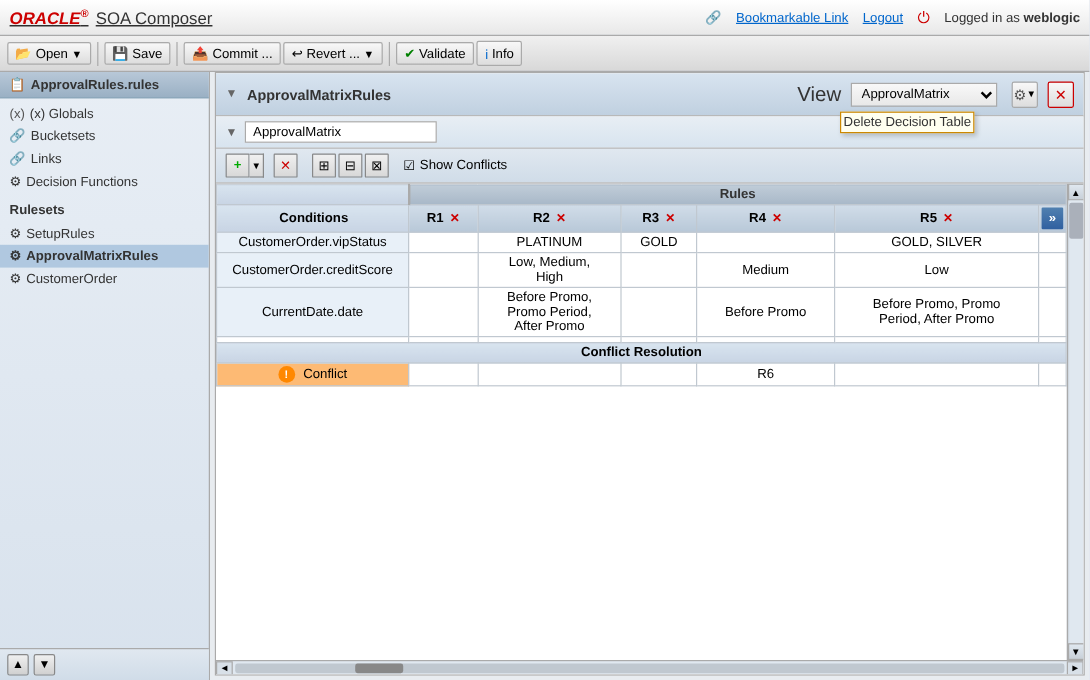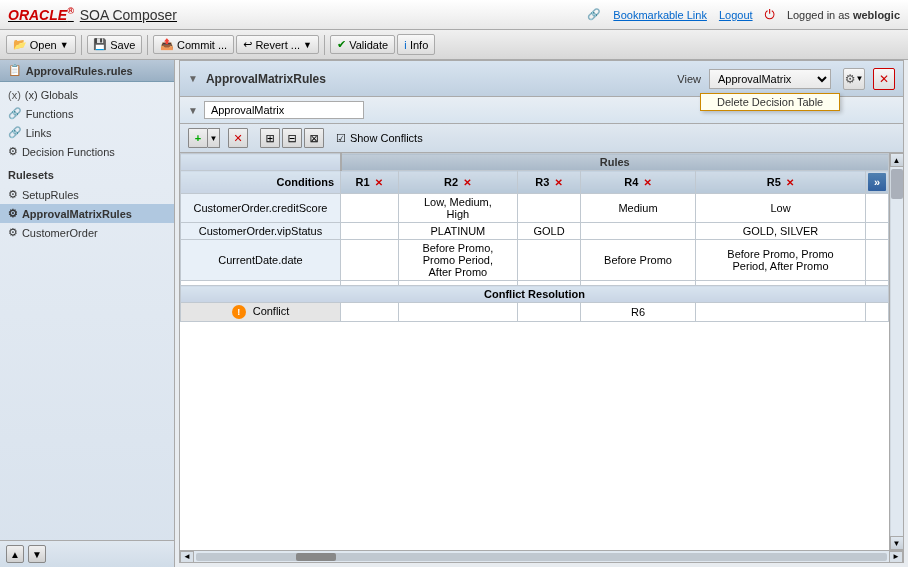--- a/index.html
+++ b/index.html
@@ -93,38 +93,38 @@
 
     
     #rules-panel-header {
       background: linear-gradient(to bottom, #d8e4f0, #c0d0e0);
       border-bottom: 1px solid #aaa;
       padding: 6px 8px; display: flex; align-items: center; gap: 8px;
       min-height: 36px;
     }
     .collapse-arrow { color: #666; font-size: 10px; cursor: pointer; }
     .rule-name { font-size: 12px; font-weight: bold; color: #333; }
-    .view-label { font-size: 11px; color: #333; margin-left: auto; }
+    .view-label { font-size: 17px; color: #333; margin-left: auto; }
     .view-select {
       padding: 2px 4px; border: 1px solid #aaa; font-size: 11px;
       background: linear-gradient(to bottom, #f8f8f8, #e8e8e8);
     }
     .icon-btn {
       width: 22px; height: 22px; border: 1px solid #aaa;
       background: linear-gradient(to bottom, #f8f8f8, #ddd);
       display: flex; align-items: center; justify-content: center;
       cursor: pointer; border-radius: 2px; font-size: 12px;
     }
     .icon-btn-red { border-color: #cc0000; color: #cc0000; }
 
     
     #tooltip {
       position: absolute; top: 32px; left: 520px;
       background: #fffff0; border: 1px solid #cc8800;
-      padding: 2px 16px; font-size: 11px; color: #333;
+      padding: 2px 2px; font-size: 11px; color: #333;
       box-shadow: 2px 2px 4px rgba(0,0,0,0.2); z-index: 100;
       white-space: nowrap;
     }
 
     
     #sub-header {
       background: linear-gradient(to bottom, #e8eef4, #d8e4ef);
       border-bottom: 1px solid #aaa;
       padding: 4px 8px; display: flex; align-items: center; gap: 6px;
     }
@@ -189,21 +189,21 @@
       font-weight: bold; text-align: left; padding-left: 8px;
     }
     .condition-row td:first-child {
       background: #e8f0f8; text-align: left; font-size: 11px;
     }
     .conflict-header {
       background: linear-gradient(to bottom, #d8e4ef, #c8d4e4);
       font-weight: bold; text-align: left; padding-left: 8px;
     }
     .conflict-row td:first-child {
-      background: #e5e5e5; text-align: left;
+      background: #fdba74; text-align: left;
     }
     .close-x {
       color: #cc0000; font-weight: bold; cursor: pointer; font-size: 10px; margin-left: 2px;
     }
     .nav-arrow-right {
       background: linear-gradient(to bottom, #5080b0, #3060a0);
       color: white; font-weight: bold; cursor: pointer;
       width: 18px; height: 18px; display: flex; align-items: center; justify-content: center;
       border-radius: 1px;
     }
@@ -302,21 +302,21 @@
       <span>📋</span>
       <span>ApprovalRules.rules</span>
     </div>
     <div id="sidebar-content">
       <div class="sidebar-item">
         <span style="color:#555;">(x)</span>
         <span>(x) Globals</span>
       </div>
       <div class="sidebar-item">
         <span>🔗</span>
-        <span>Functions</span>
+        <span>Bucketsets</span>
       </div>
       <div class="sidebar-item">
         <span>🔗</span>
         <span>Links</span>
       </div>
       <div class="sidebar-item">
         <span>⚙</span>
         <span>Decision Functions</span>
       </div>
       <div class="sidebar-section-label">Rulesets</div>
@@ -390,50 +390,50 @@
       <div style="flex:1; display:flex; flex-direction:column; overflow:hidden;">
         <div style="flex:1; display:flex; overflow:hidden;">
           <div id="decision-table-wrapper">
             <table id="decision-table">
               <thead>
                 <tr>
                   <th class="conditions-cell" style="width:160px; border-right:2px solid #aaa;" rowspan="1"></th>
                   <th class="rules-header" colspan="6">Rules</th>
                 </tr>
                 <tr>
-                  <th class="conditions-cell" style="text-align:right; padding-left:8px;">Conditions</th>
+                  <th class="conditions-cell" style="text-align:center; padding-left:8px;">Conditions</th>
                   <th class="col-header">R1 <span class="close-x">✕</span></th>
                   <th class="col-header">R2 <span class="close-x">✕</span></th>
                   <th class="col-header">R3 <span class="close-x">✕</span></th>
                   <th class="col-header">R4 <span class="close-x">✕</span></th>
                   <th class="col-header">R5 <span class="close-x">✕</span></th>
                   <th class="col-header" style="width:22px; padding:2px;">
                     <div class="nav-arrow-right">»</div>
                   </th>
                 </tr>
               </thead>
               <tbody>
 
                 <tr class="condition-row">
+                  <td>CustomerOrder.vipStatus</td>
+                  <td></td>
+                  <td>PLATINUM</td>
+                  <td>GOLD</td>
+                  <td></td>
+                  <td>GOLD, SILVER</td>
+                  <td></td>
+                </tr>
+
+                <tr class="condition-row">
                   <td>CustomerOrder.creditScore</td>
                   <td></td>
                   <td>Low, Medium,<br>High</td>
                   <td></td>
                   <td>Medium</td>
                   <td>Low</td>
-                  <td></td>
-                </tr>
-
-                <tr class="condition-row">
-                  <td>CustomerOrder.vipStatus</td>
-                  <td></td>
-                  <td>PLATINUM</td>
-                  <td>GOLD</td>
-                  <td></td>
-                  <td>GOLD, SILVER</td>
                   <td></td>
                 </tr>
 
                 <tr class="condition-row">
                   <td>CurrentDate.date</td>
                   <td></td>
                   <td>Before Promo,<br>Promo Period,<br>After Promo</td>
                   <td></td>
                   <td>Before Promo</td>
                   <td>Before Promo, Promo<br>Period, After Promo</td>

